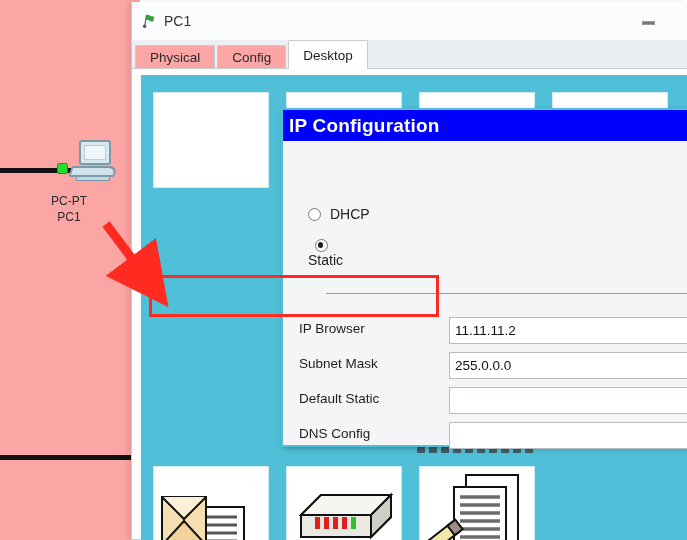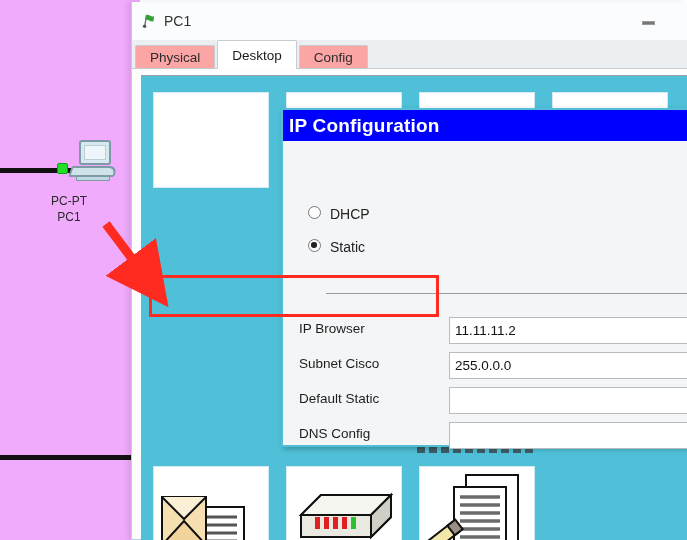--- a/index.html
+++ b/index.html
@@ -15,21 +15,21 @@
     position: relative;
     width: 687px; height: 540px;
     background: #ffffff;
     overflow: hidden;
   }
 
   
   #canvas {
     position: absolute; left: 0; top: 0;
     width: 140px; height: 540px;
-    background: #f0abfc;
+    background: #fca5a5;
   }
   .cable {
     position: absolute;
     background: #111111;
     height: 5px;
   }
   #cable-top  { left: -2px; top: 168px; width: 76px; }
   #cable-bottom { left: -2px; top: 455px; width: 133px; }
 
   #link-dot {
@@ -218,25 +218,25 @@
     font-size: 19px;
     font-weight: bold;
     margin-left: 6px;
     letter-spacing: .2px;
   }
 
   #dlg-body { position: relative; height: 306px; padding: 0; }
 
   .radio-row {
     position: absolute;
-    display: flex; 
+    display: flex; align-items: center;
     font-size: 14px; color: #222;
   }
   #r-dhcp   { left: 25px; top: 65px; }
-  #r-static { left: 25px; top: 98px; }
+  #r-static { left: 25px; top: 98px; flex-direction: column; }
   .radio {
     width: 13px; height: 13px;
     border: 1.6px solid #777;
     border-radius: 50%;
     background: #fff;
     margin-right: 9px;
     position: relative;
   }
   .radio.on::after {
     content: "";
@@ -315,22 +315,22 @@
         </svg>
       </div>
       <div id="title-text">PC1</div>
       <div id="btn-min">
           <i></i>
         </div>
     </div>
 
     <div id="tabs">
       <div class="tab">Physical</div>
+      <div class="tab">Config</div>
       <div class="tab active">Desktop</div>
-      <div class="tab">Config</div>
     </div>
 
     <div id="desktop">
 
       <div class="tile tile-row1 t1"></div>
       <div class="tile tile-row1 t2"></div>
       <div class="tile tile-row1 t3"></div>
 
       <div class="tile" id="wb-tile">
         <svg width="116" height="96" viewBox="0 0 116 96">
@@ -422,21 +422,21 @@
           </div>
 
           <div id="separator"></div>
 
           <div class="field-row f1">
             <div class="field-label">IP Browser</div>
             <div class="field-input">11.11.11.2</div>
           </div>
 
           <div class="field-row f2">
-            <div class="field-label">Subnet Cisco</div>
+            <div class="field-label">Subnet Mask</div>
             <div class="field-input">255.0.0.0</div>
           </div>
 
           <div class="field-row f3">
             <div class="field-label">Default Static</div>
             <div class="field-input"></div>
           </div>
 
           <div class="field-row f4">
             <div class="field-label">DNS Config</div>

